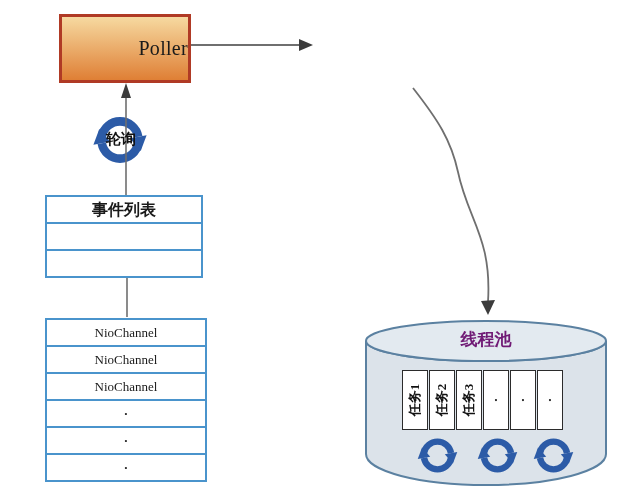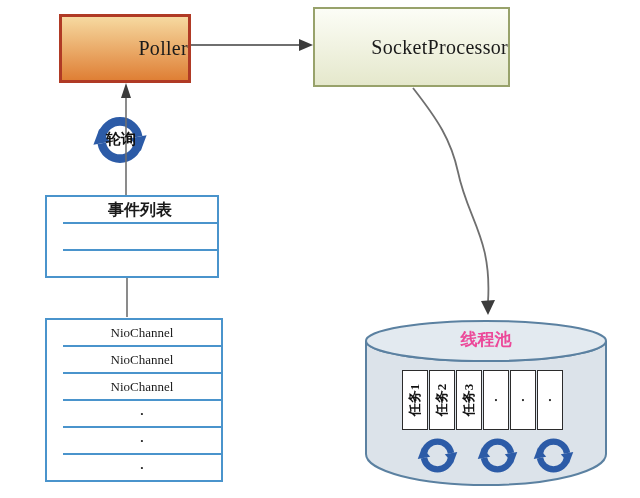--- a/index.html
+++ b/index.html
@@ -22,34 +22,33 @@
     border:2px solid var(--socket-border,#98a26b);
     background:linear-gradient(to bottom,var(--socket-gradient-top,#fcfdf6),var(--socket-gradient-bottom,#e5e8cc));
   }
   .polling-label{
     position:absolute;left:94px;top:130px;width:54px;text-align:center;
     font-weight:bold;font-size:15px;color:#111;
   }
   .dtable{
     position:absolute;background:#fff;
     border:2px solid var(--table-border,#4a94cc);
-    padding-left:16px;
   }
   .dtable .row{
     height:25px;line-height:25px;text-align:center;font-size:13px;background:#fff;
   }
   .dtable .row + .row{border-top:2px solid var(--table-border,#4a94cc);}
   .event-table{left:45px;top:195px;width:154px;}
   .event-table .row{height:25px;}
   .event-table .header{font-weight:bold;font-size:16px;}
   .nio-table{left:45px;top:318px;width:158px;}
   .dot-row{font-weight:bold;font-size:15px;}
   .pool-title{
     position:absolute;left:426px;top:328px;width:120px;text-align:center;
-    font-weight:bold;font-size:17px;color:#ec4899;
+    font-weight:bold;font-size:17px;color:#701a75;
   }
   .cells{
     position:absolute;left:402px;top:370px;height:61px;display:flex;gap:1px;
   }
   .cell{
     width:24px;height:58px;background:#fff;border:1.5px solid #2b2b2b;
     display:flex;align-items:center;justify-content:center;overflow:visible;
   }
   .cell span{
     transform:rotate(-90deg);white-space:nowrap;
@@ -101,23 +100,20 @@
     <g>
       <path d="M413 88 C438 120 451 140 458 172 C468 220 492 238 488 302" fill="none" style="stroke:var(--connector,#6f6f6f)" stroke-width="1.8"></path>
       <polygon points="488,315 481,301 495,300" style="fill:var(--arrowhead,#3c3c3c)"></polygon>
     </g>
   </svg>
 
   <div class="node poller">
     <span>Poller</span>
   </div>
 
-  <div class="node socket">
-    <span>SocketProcessor</span>
-  </div>
 
   <div class="polling-label">轮询</div>
 
   <div class="dtable event-table">
     <div class="row header">事件列表</div>
     <div class="row"></div>
     <div class="row"></div>
   </div>
 
   <div class="dtable nio-table">

